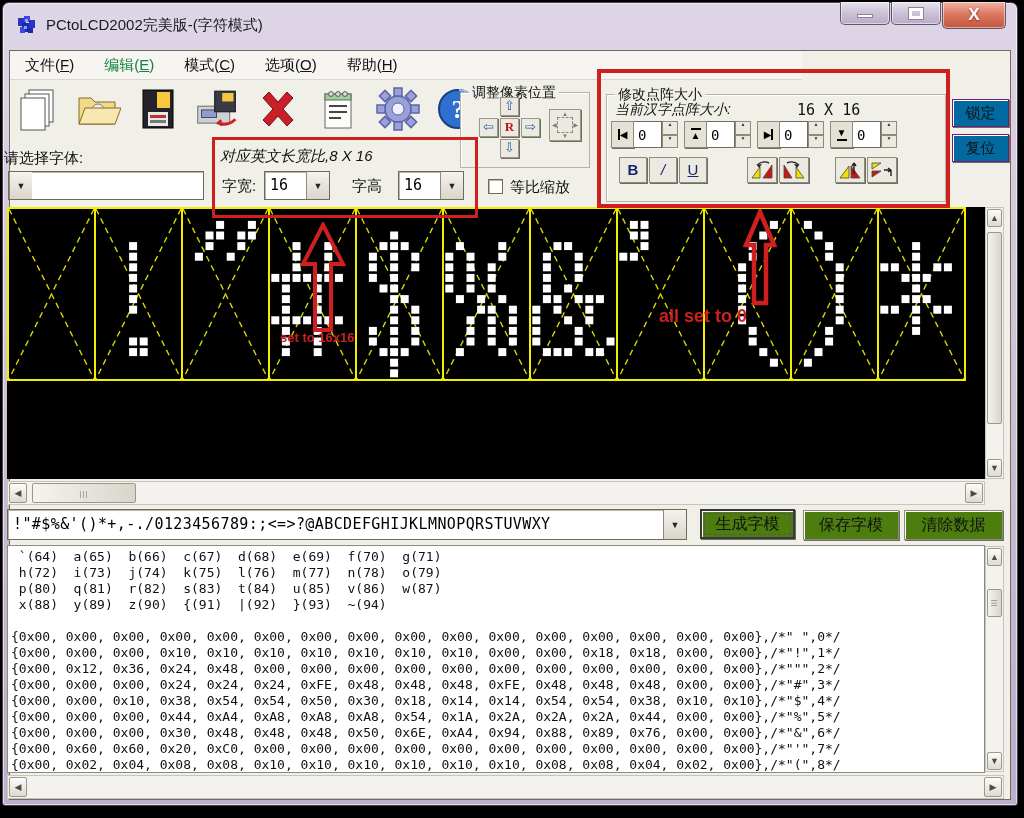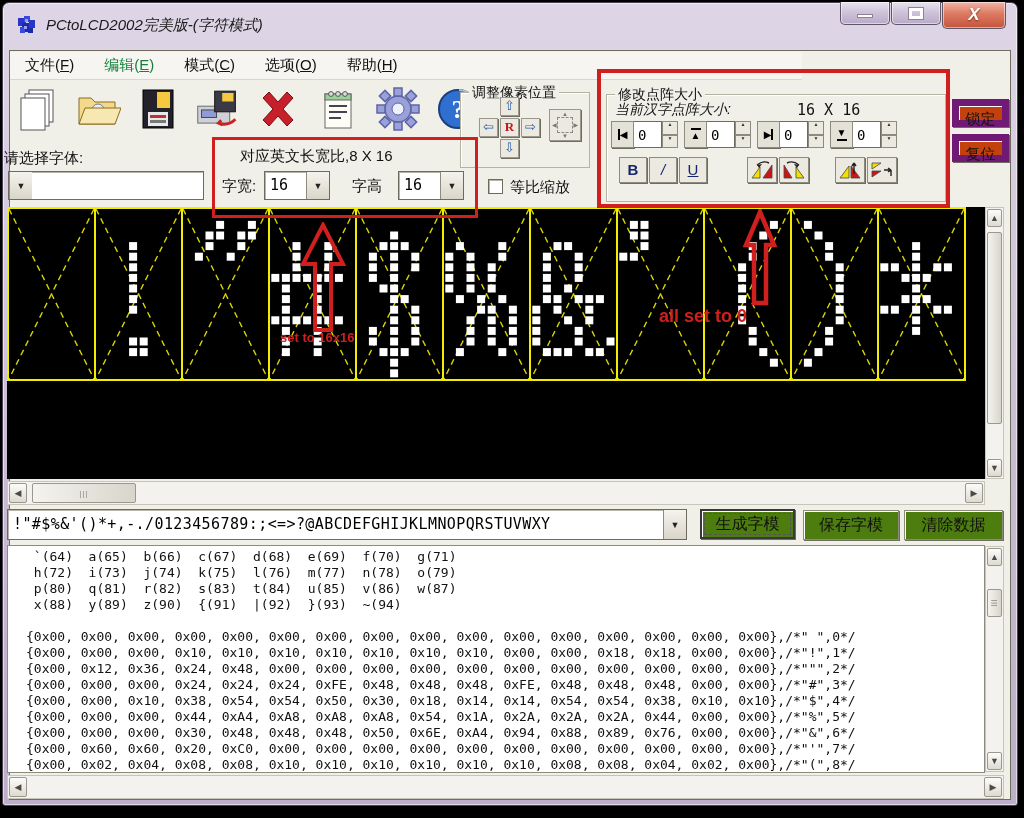--- a/index.html
+++ b/index.html
@@ -5,21 +5,21 @@
   * { margin:0; padding:0; box-sizing:border-box; }
   html,body { width:1024px; height:818px; background:#000; overflow:hidden;
               font-family:"Liberation Sans", sans-serif; }
   .screen { position:relative; width:1024px; height:818px; background:#000; }
 
   
   .win-frame { position:absolute; left:2px; top:2px; width:1016px; height:804px;
     background:linear-gradient(#ded6e6,#c7bbd2 60%,#bdaec9);
     border:1px solid #4a4152; border-radius:7px 7px 3px 3px;
     box-shadow:inset 0 0 0 1px rgba(255,255,255,.55); }
-  .titlebar { position:absolute; left:2px; top:2px; width:1016px; height:64px;font-style:italic; }
+  .titlebar { position:absolute; left:2px; top:2px; width:1016px; height:64px; }
   .app-icon { position:absolute; left:14px; top:12px; width:22px; height:22px; }
   .title-text { position:absolute; left:44px; top:14px; font-size:15px; color:#1a1a1a; }
   .winbtns { position:absolute; right:12px; top:0; display:flex; }
   .wbtn { width:50px; height:23px; border:1px solid #5f5668; border-top:none;
     border-radius:0 0 5px 5px; background:linear-gradient(#e8e2ee,#cfc4da 45%,#b9aac7);
     color:#fff; display:flex; align-items:center; justify-content:center;
     box-shadow:inset 0 0 0 1px rgba(255,255,255,.5); margin-left:1px; }
   .wbtn.close { width:64px; height:27px;
     background:linear-gradient(#f0b4a6,#dd7a62 45%,#c4543c); }
   .glyph-min { width:16px; height:4px; background:#fff; border:1px solid #8b8394; margin-top:6px; }
@@ -91,22 +91,22 @@
     color:#333; line-height:5px; text-align:center; padding:0; }
   .style-row { position:absolute; left:12px; top:62px; display:flex; gap:2px; }
   .sbtn { width:28px; height:26px; background:#ece9e0; border:1px solid #8d8a7e;
     box-shadow:1px 1px 0 #6f6c62; font-size:15px; text-align:center; line-height:24px; color:#16246e; }
   .sbtn.b { font-weight:bold; } .sbtn.i { font-style:italic; } .sbtn.u { text-decoration:underline; }
   .tf-row1 { position:absolute; left:140px; top:62px; display:flex; gap:2px; }
   .tf-row2 { position:absolute; left:228px; top:62px; display:flex; gap:2px; }
   .tfbtn { width:30px; height:26px; background:#ece9e0; border:1px solid #8d8a7e;
     box-shadow:1px 1px 0 #6f6c62; display:flex; align-items:center; justify-content:center; }
 
-  .side-btn { position:absolute; width:57px; height:28px; background:#c2410c;
-    border:7px solid #701a75; box-shadow:1px 1px 0 #6f6c62, inset 1px 1px 0 #fff;
+  .side-btn { position:absolute; width:57px; height:28px; background:#0369a1;
+    border:1px solid #701a75; box-shadow:1px 1px 0 #6f6c62, inset 1px 1px 0 #fff;
     font-size:15px; text-align:center; line-height:26px; color:#111; }
 
   
   .glyph-grid-wrap { position:absolute; left:7px; top:207px; width:978px; height:272px;
     background:#000; overflow:hidden; }
   .glyph-row { display:flex; }
   .glyph-cell { width:89px; height:174px; border:2px solid #f0ed00; margin-left:-2px;
     position:relative; flex:none; }
   .glyph-cell:first-child { margin-left:0; }
   .diag { stroke:#d8d400; stroke-width:1.4; stroke-dasharray:6 4.5; }
@@ -127,21 +127,21 @@
   .act-btn { position:absolute; height:30px; background:#4d7c0f; border:1px solid #8d8a7e;
     box-shadow:1px 1px 0 #6f6c62, inset 1px 1px 0 #fff; font-size:16px; color:#111;
     text-align:center; line-height:28px; }
   .act-btn.default { border:2px solid #38383a; line-height:26px; }
   .act-btn.default .focus-dash { position:absolute; inset:2px; border:1px dashed #555; }
 
   
   .output-wrap { position:absolute; left:7px; top:545px; width:978px; height:228px;
     background:#fff; border:1px solid #8d8a7e; }
   .output-pre { font-family:"DejaVu Sans Mono",monospace; font-size:13px; line-height:16px;
-    color:#111; padding:3px 0 0 18px; white-space:pre; }
+    color:#111; padding:3px 0 0 3px; white-space:pre; }
 
   
   .anno { position:absolute; z-index:60; }
   .anno-rect { border-style:solid; }
   .anno-text { font-weight:bold; font-family:"Liberation Sans",sans-serif; }
 </style>
 </head>
 <body>
 
 <div class="screen">
@@ -277,21 +277,21 @@
           <i style="right:-6px; top:4px;">▶</i>
       </div>
     </div>
   </div>
 
   <div class="label14" style="left:4px; top:149px;">请选择字体:</div>
   <div class="combo" style="left:8px; top:171px; width:196px; height:29px;">
     <div class="carrow">▼</div>
   </div>
 
-  <div class="label14" style="left:240px; top:147px;">对应英文长宽比,8 X 16</div>
+  <div class="label14" style="left:220px; top:147px;font-style:italic;">对应英文长宽比,8 X 16</div>
   <div class="label14" style="left:222px; top:177px;">字宽:</div>
   <div class="combo" style="left:264px; top:171px; width:66px; height:29px;">
     <div class="cval">16</div>
     <div class="carrow">▼</div>
   </div>
   <div class="label14" style="left:352px; top:177px;">字高</div>
   <div class="combo" style="left:398px; top:171px; width:66px; height:29px;">
     <div class="cval">16</div>
     <div class="carrow">▼</div>
   </div>

